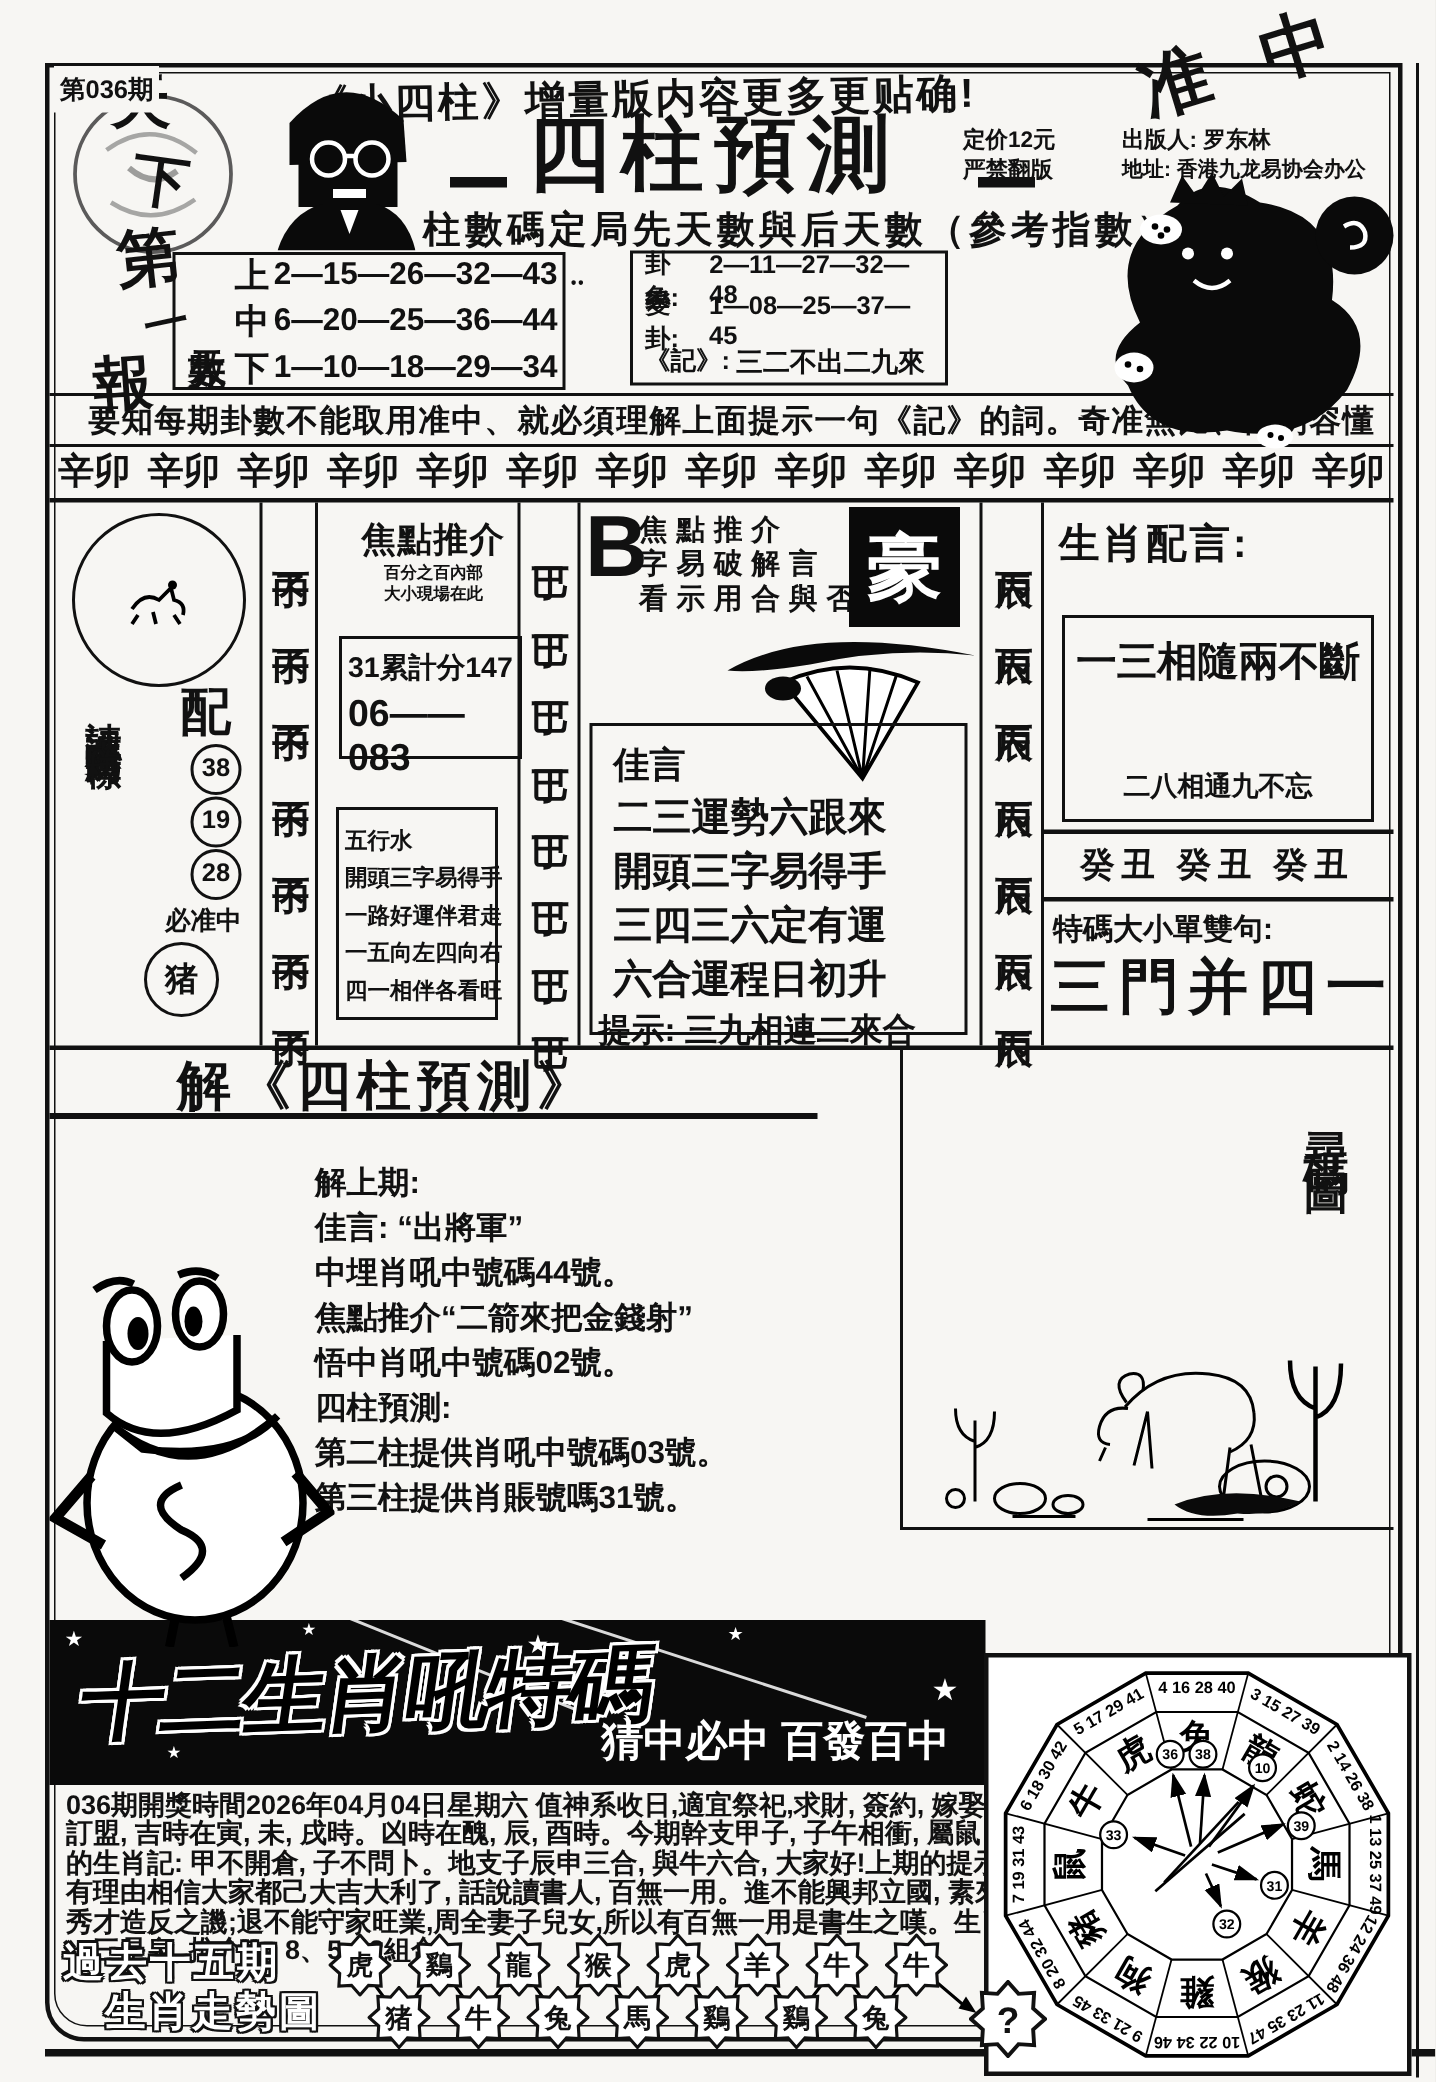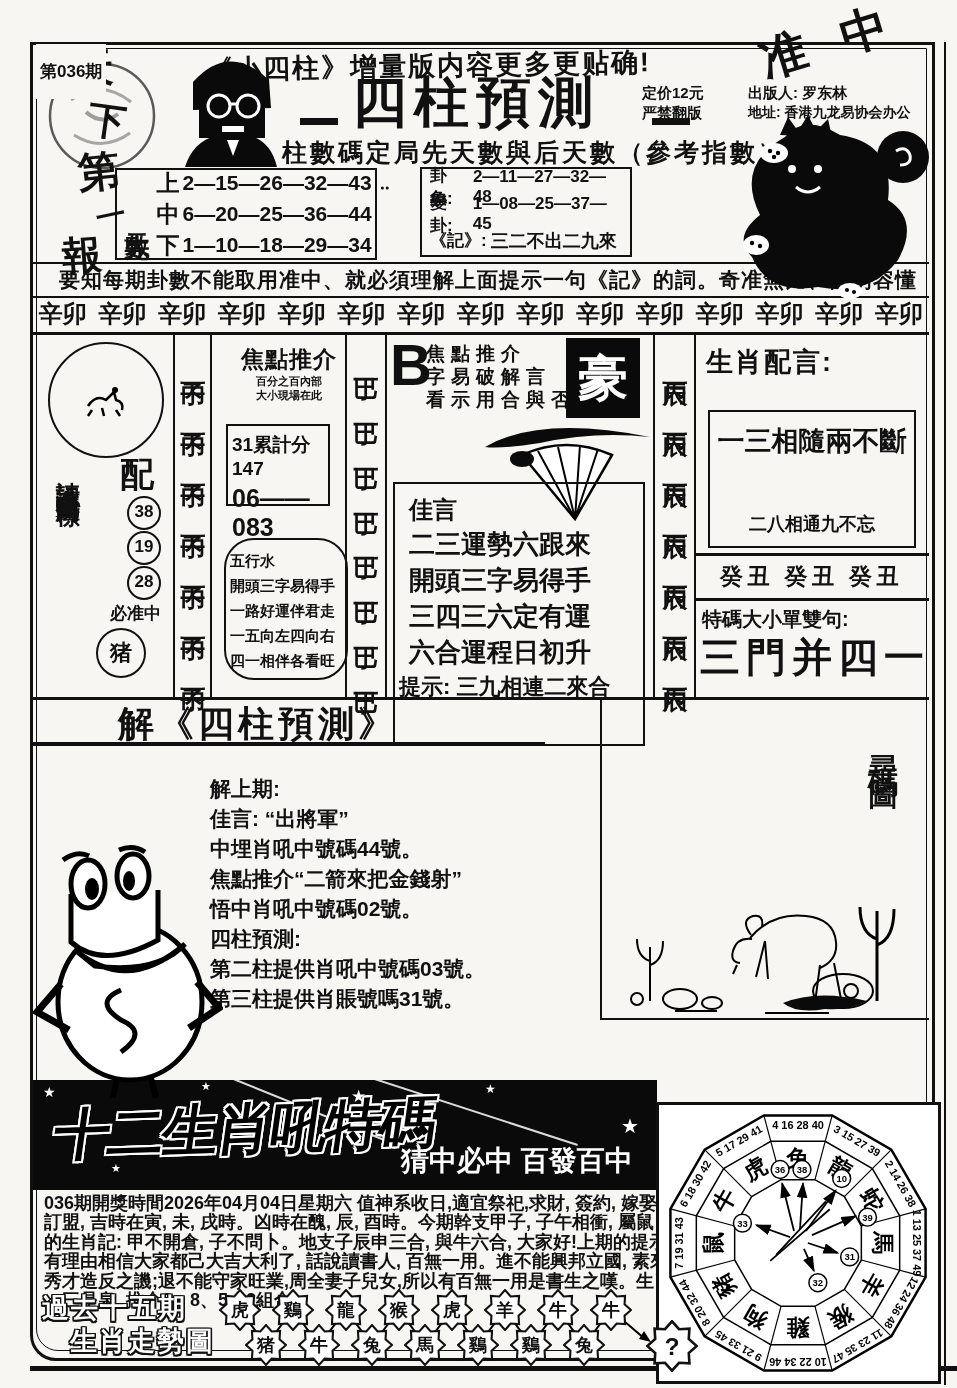--- a/index.html
+++ b/index.html
@@ -25,21 +25,21 @@
 </head>
 <body>
 
 <div id="page">
 
   <div class="abs frame" style="left:30px;top:42px;width:899px;height:1313px;border-bottom-left-radius:26px;"></div>
   <div class="abs" style="left:36px;top:48px;width:889px;height:1301px;border:1px solid #111;border-bottom-left-radius:22px;"></div>
   <div class="abs vline" style="left:944px;top:42px;height:1343px;"></div>
   <div class="abs hline" style="left:30px;top:1366px;width:927px;height:5px;z-index:1;"></div>
 
-  <div class="abs bold" style="left:36px;top:44px;font-size:17px;background:#f7f6f3;padding:16px 4px;z-index:4;">第036期</div>
+  <div class="abs bold" style="left:36px;top:44px;font-size:17px;background:#f7f6f3;padding:4px 4px;z-index:4;">第036期</div>
 
   <svg class="abs" style="left:46px;top:60px;z-index:2;" width="112" height="112" viewBox="0 0 112 112">
     <circle cx="56" cy="56" r="52" fill="none" stroke="#333" stroke-width="2.5" opacity="0.8"></circle>
     <path d="M25,40 q30,-22 60,2" fill="none" stroke="#555" stroke-width="3" opacity="0.5"></path>
     <path d="M28,75 q28,18 56,-2" fill="none" stroke="#555" stroke-width="3" opacity="0.5"></path>
     <path d="M40,52 q16,14 32,2" fill="none" stroke="#444" stroke-width="4" opacity="0.5"></path>
   </svg>
   <div class="abs black" style="left:74px;top:40px;font-size:40px;z-index:3;font-family:'Liberation Serif',serif;">天</div>
   <div class="abs black" style="left:88px;top:96px;font-size:38px;z-index:3;transform:rotate(8deg);font-family:'Liberation Serif',serif;">下</div>
   <div class="abs black" style="left:78px;top:144px;font-size:42px;z-index:3;transform:rotate(-6deg);font-family:'Liberation Serif',serif;">第</div>
@@ -173,25 +173,25 @@
       <div class="vitem">丙子</div>
       <div class="vitem">丙子</div>
       <div class="vitem">丙子</div>
       <div class="vitem">丙子</div>
       <div class="vitem">丙子</div>
     </div>
 
   <div class="abs black" style="left:232px;top:344px;width:114px;text-align:center;font-size:23px;letter-spacing:1px;">焦點推介</div>
   <div class="abs black" style="left:232px;top:374px;width:114px;text-align:center;font-size:11px;">百分之百內部</div>
   <div class="abs black" style="left:232px;top:388px;width:114px;text-align:center;font-size:11px;">大小現場在此</div>
-  <div class="abs b2" style="left:226px;top:424px;width:104px;height:82px;padding:6px 4px;box-sizing:border-box;">
+  <div class="abs b2" style="left:226px;top:424px;width:122px;height:82px;padding:6px 4px;box-sizing:border-box;">
     <div class="bold" style="font-size:19px;">31累計分147</div>
     <div class="bold" style="font-size:25px;margin-top:4px;">06——083</div>
   </div>
-  <div class="abs b2" style="left:224px;top:538px;width:124px;height:142px;padding:8px 4px;box-sizing:border-box;border-radius:30px;">
+  <div class="abs b2" style="left:224px;top:538px;width:108px;height:142px;padding:8px 4px;box-sizing:border-box;">
       <div class="bold" style="font-size:15px;line-height:25px;white-space:nowrap;">五行水</div>
       <div class="bold" style="font-size:15px;line-height:25px;white-space:nowrap;">開頭三字易得手</div>
       <div class="bold" style="font-size:15px;line-height:25px;white-space:nowrap;">一路好運伴君走</div>
       <div class="bold" style="font-size:15px;line-height:25px;white-space:nowrap;">一五向左四向右</div>
       <div class="bold" style="font-size:15px;line-height:25px;white-space:nowrap;">四一相伴各看旺</div>
     </div>
 
   <div class="abs vcol" style="left:348px;top:336px;width:36px;height:358px;">
       <div class="vitem">丁巳</div>
       <div class="vitem">丁巳</div>
@@ -211,21 +211,21 @@
     </div>
   <div class="abs" style="left:566px;top:338px;width:74px;height:80px;background:#0a0a0a;display:flex;align-items:center;justify-content:center;">
     <span class="black" style="color:#fff;font-size:50px;">豪</span>
   </div>
   <svg class="abs" style="left:480px;top:415px;" width="175" height="112" viewBox="0 0 175 112">
     <path d="M5,32 Q60,0 170,22 Q115,16 60,28 Q22,34 5,32 Z" fill="#0a0a0a"></path>
     <path d="M42,40 L95,104 L132,40 Q86,20 42,40 Z" fill="#fff" stroke="#000" stroke-width="2.5"></path>
     <path d="M95,104 L58,36 M95,104 L78,32 M95,104 L100,30 M95,104 L118,34" stroke="#000" stroke-width="2"></path>
     <ellipse cx="42" cy="44" rx="12" ry="8" fill="#0a0a0a"></ellipse>
   </svg>
-  <div class="abs" style="left:393px;top:482px;width:252px;height:264px;border:2.5px solid #111;box-sizing:border-box;padding:10px 0 0 14px;">
+  <div class="abs" style="left:393px;top:482px;width:252px;height:208px;border:2.5px solid #111;box-sizing:border-box;padding:10px 0 0 14px;">
     <div class="black" style="font-size:24px;">佳言</div>
     <div>
         <div class="black" style="font-size:26px;line-height:36px;white-space:nowrap;">二三運勢六跟來</div>
         <div class="black" style="font-size:26px;line-height:36px;white-space:nowrap;">開頭三字易得手</div>
         <div class="black" style="font-size:26px;line-height:36px;white-space:nowrap;">三四三六定有運</div>
         <div class="black" style="font-size:26px;line-height:36px;white-space:nowrap;">六合運程日初升</div>
       </div>
     <div class="black" style="font-size:22px;margin-left:-10px;margin-top:2px;white-space:nowrap;">提示: 三九相連二來合</div>
   </div>
 

